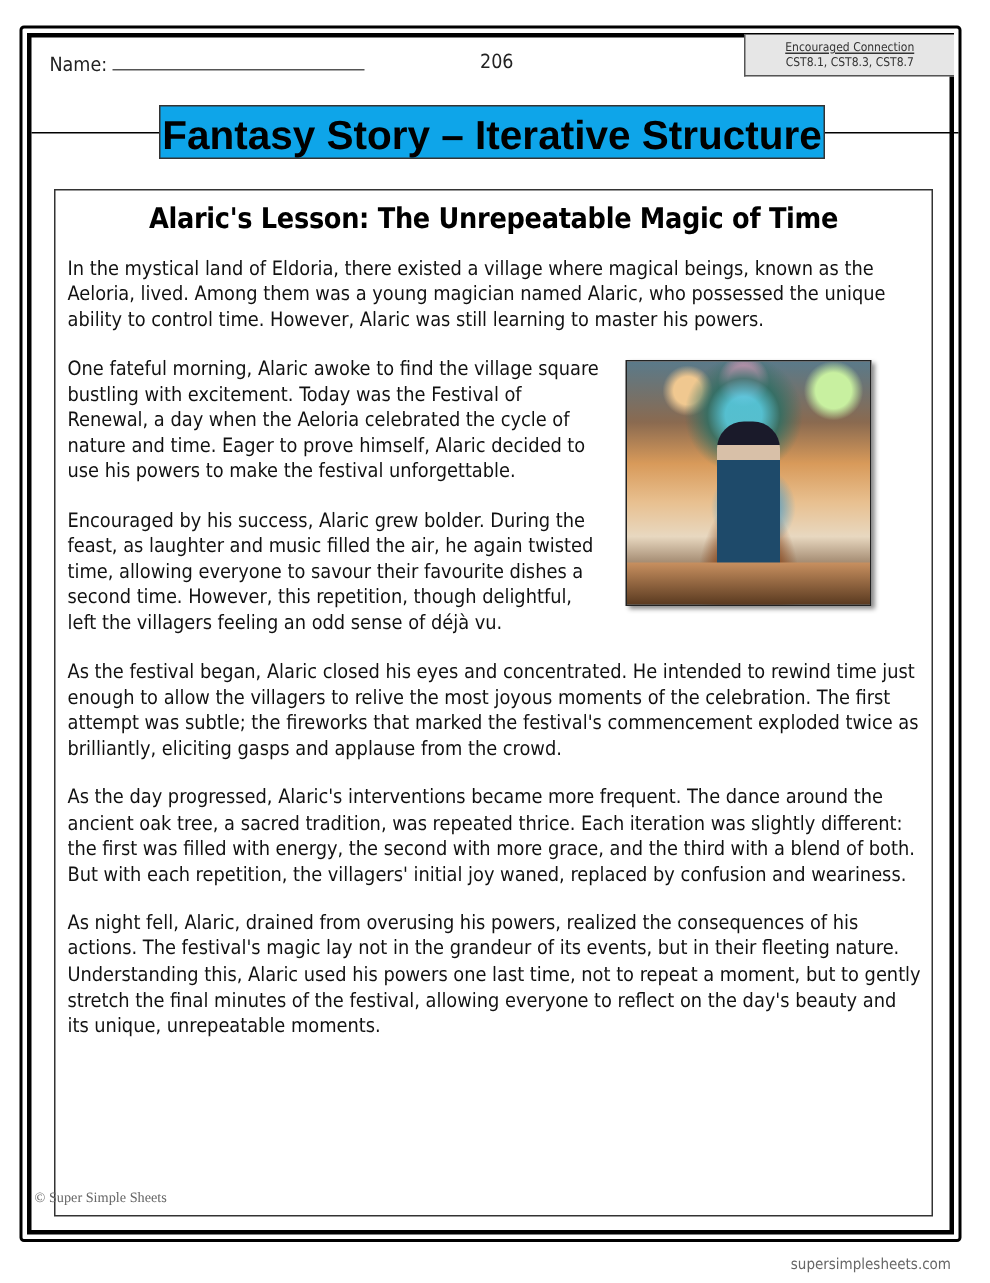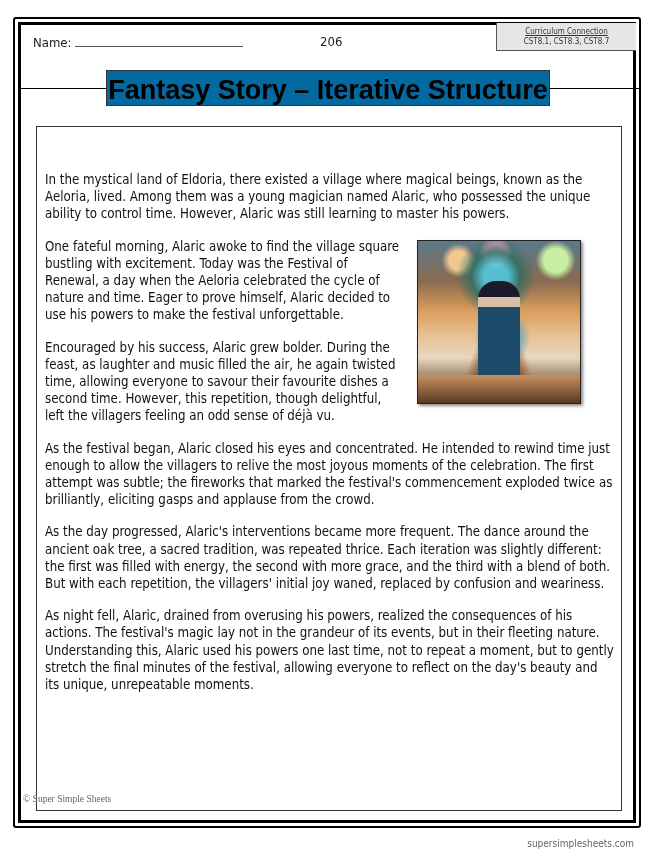--- a/index.html
+++ b/index.html
@@ -15,21 +15,21 @@
   .name-line { display: inline-block; width: 168px; border-bottom: 1px solid #555; margin-left: 4px; height: 12px; vertical-align: baseline; }
   .page-num { position: absolute; left: 320px; top: 34px; font-size: 13px; color: #222; }
 
   .curriculum { position: absolute; left: 496px; top: 23px; width: 140px; height: 28px;
                 background: #e6e6e6; border: 1px solid #555; border-top: none; border-right: none; box-sizing: border-box;
                 font-size: 8px; color: #333; text-align: center; line-height: 10px; padding-top: 4px; }
   .curriculum .cc-title { text-decoration: underline; }
 
   .title-rule { position: absolute; left: 21px; right: 21px; top: 88px; height: 1px; background: #000; }
   .title-box { position: absolute; left: 106px; top: 70px; width: 444px; height: 36px;
-               background: #0369a1; border: 1px solid #333; box-sizing: border-box;
+               background: #0ea5e9; border: 1px solid #333; box-sizing: border-box;
                font-family: "Liberation Sans Narrow", "Liberation Sans", sans-serif;
                font-weight: bold; font-size: 27px; line-height: 38px; text-align: center; color: #000; }
 
   .story-box { position: absolute; left: 36px; top: 126px; width: 586px; height: 685px;
                border: 1px solid #333; box-sizing: border-box; }
   .story-title { position: absolute; left: 0; right: 0; top: 8px; text-align: center;
                  font-weight: bold; font-size: 19px; color: #000; letter-spacing: -0.2px; }
   .story-body { position: absolute; left: 8px; top: 44px; width: 570px; font-size: 13.2px; line-height: 17.2px; color: #111; }
   .story-body p { margin: 0 0 15px 0; }
 
@@ -59,28 +59,29 @@
 <div class="frame-outer"></div>
 <div class="frame-inner"></div>
 
 <div class="name-row">
   <span>Name:</span><span class="name-line"></span>
 </div>
 
 <div class="page-num">206</div>
 
 <div class="curriculum">
-  <div class="cc-title">Curriculum Connection</div>
+  <div class="cc-title">Encouraged Connection</div>
   <div>CST8.1, CST8.3, CST8.7</div>
 </div>
 
 <div class="title-rule"></div>
 <div class="title-box">Fantasy Story – Iterative Structure</div>
 
 <div class="story-box">
+  <div class="story-title">Alaric's Lesson: The Unrepeatable Magic of Time</div>
   <div class="story-body">
     <p>In the mystical land of Eldoria, there existed a village where magical beings, known as the Aeloria, lived. Among them was a young magician named Alaric, who possessed the unique ability to control time. However, Alaric was still learning to master his powers.</p>
     <div class="story-image" title="Young magician holding glowing blue magic orb at a village festival with glowing tree and fireworks">
       <div class="img-figure"></div>
       <div class="img-table"></div>
     </div>
     <p>One fateful morning, Alaric awoke to find the village square bustling with excitement. Today was the Festival of Renewal, a day when the Aeloria celebrated the cycle of nature and time. Eager to prove himself, Alaric decided to use his powers to make the festival unforgettable.</p>
     <p>Encouraged by his success, Alaric grew bolder. During the feast, as laughter and music filled the air, he again twisted time, allowing everyone to savour their favourite dishes a second time. However, this repetition, though delightful, left the villagers feeling an odd sense of déjà vu.</p>
     <p>As the festival began, Alaric closed his eyes and concentrated. He intended to rewind time just enough to allow the villagers to relive the most joyous moments of the celebration. The first attempt was subtle; the fireworks that marked the festival's commencement exploded twice as brilliantly, eliciting gasps and applause from the crowd.</p>
     <p>As the day progressed, Alaric's interventions became more frequent. The dance around the ancient oak tree, a sacred tradition, was repeated thrice. Each iteration was slightly different: the first was filled with energy, the second with more grace, and the third with a blend of both. But with each repetition, the villagers' initial joy waned, replaced by confusion and weariness.</p>

